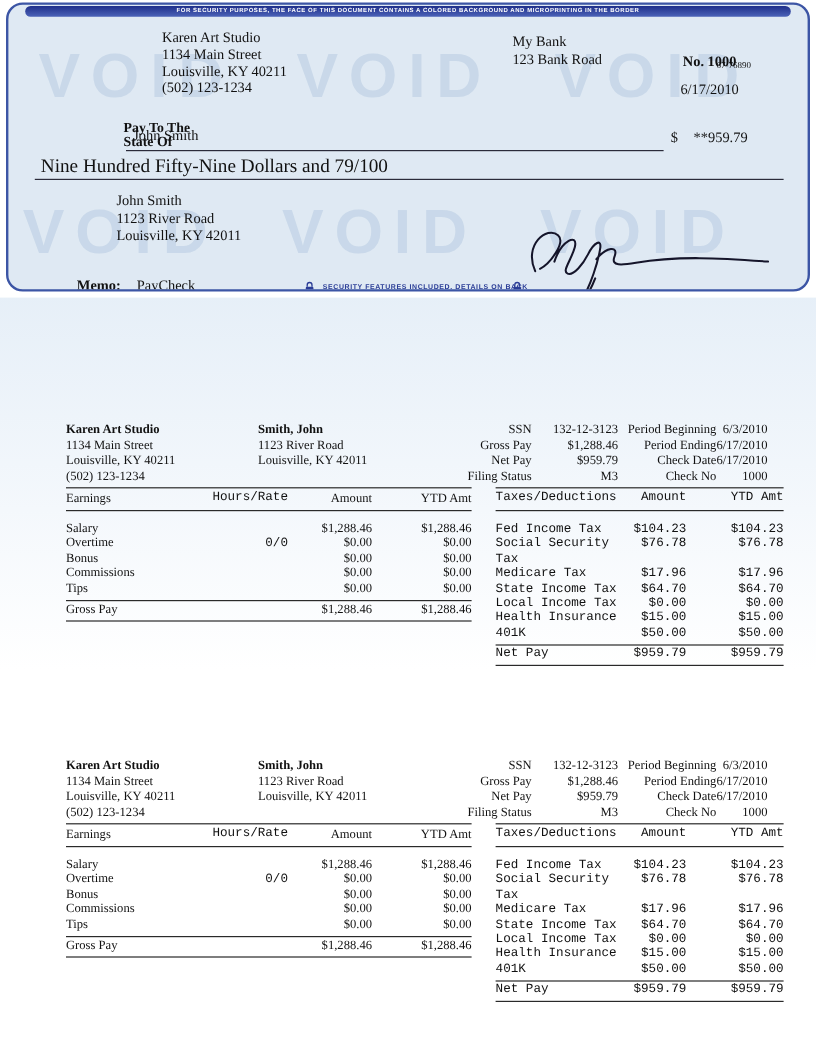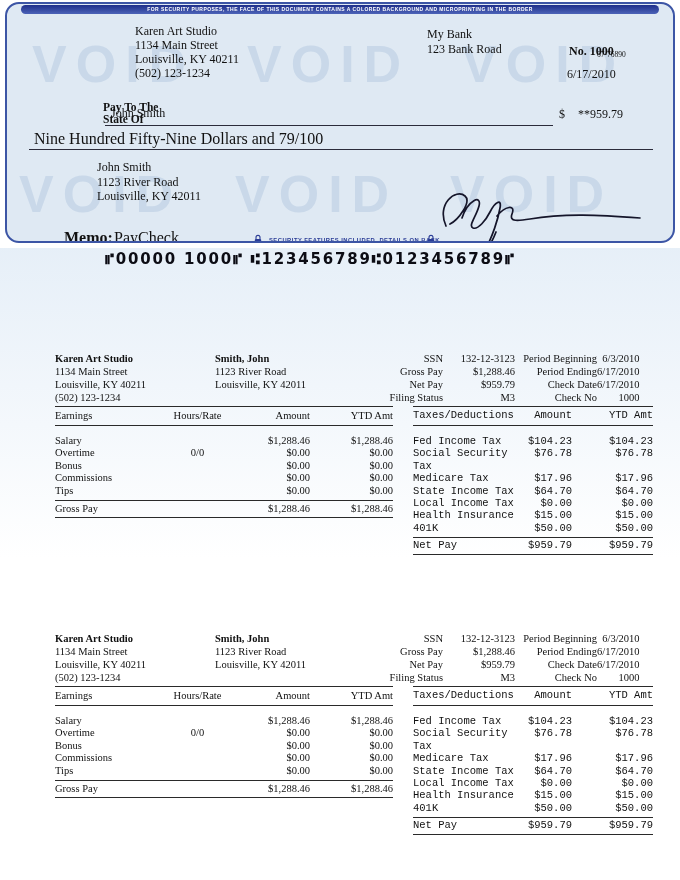--- a/index.html
+++ b/index.html
@@ -31,22 +31,22 @@
   .payto { left:57px; top:98px; font-weight:bold; font-size:11.5px; line-height:11.5px;margin-left:39px; }
   .payee-name { left:104px; top:102px; font-size:12px; }
   .payee-line { position:absolute; left:98px; top:121px; width:448px; border-top:1px solid #2b2b3a; }
   .dollar { left:552px; top:103px; font-size:12px; }
   .amount-num { left:571px; top:103px; font-size:12px; }
   .amount-words { left:27px; top:128px; font-size:16px; }
   .amount-line { position:absolute; left:22px; top:145px; width:624px; border-top:1px solid #2b2b3a; }
   .payee-addr { left:90px; top:156px; font-size:12px; line-height:14.5px; }
   .sig-line { position:absolute; left:443px; top:237px; width:200px; border-top:1px solid #2b2b3a; }
   .signature { position:absolute; left:425px; top:178px; width:230px; height:70px; }
-  .memo-label { left:57px; top:227px; font-weight:bold; font-size:16px; }
-  .memo-value { left:107px; top:227px; font-size:16px; }
+  .memo-label { left:57px; top:227px; font-weight:bold; font-size:12px; }
+  .memo-value { left:107px; top:227px; font-size:12px; }
   .lock { position:absolute; width:10px; height:12px; }
   .lock1 { left:246px; top:230px; } .lock2 { left:419px; top:230px; }
   .sec-note { left:262px; top:233px; font:bold 5.8px "Liberation Sans", sans-serif;
     color:#2a3c96; letter-spacing:.5px; }
 
   
   .micr { position:absolute; left:105px; top:250px; font-family:"DejaVu Sans", sans-serif;
     font-weight:bold; font-size:15px; letter-spacing:1.8px; color:#0c0c14; }
 
   
@@ -59,21 +59,21 @@
     grid-template-columns:64px 72px 82px auto; line-height:13px;text-align:right; }
   .tbl { position:absolute; top:58px; }
   .earnings { left:55px; width:338px; }
   .deductions { left:413px; width:240px;font-family:Liberation Mono, monospace; }
   .grid4 { display:grid; grid-template-columns:100px 85px 70px 83px; }
   .grid3 { display:grid; grid-template-columns:105px 54px 81px; }
   .thead { border-top:1px solid #2a2a2a; border-bottom:1px solid #2a2a2a; padding:2px 0 3px; }
   .tbody { margin-top:9px; }
   .trow > div { line-height:12.4px; }
   .ttotal { margin-top:3px; border-top:1px solid #2a2a2a; border-bottom:1px solid #2a2a2a; padding:1px 0 2px; }
-  .tc { text-align:center; } .tr { text-align:right; }
+  .tc { text-align:right;font-family:Liberation Mono, monospace; } .tr { text-align:right; }
 </style>
 </head>
 <body>
 
 <div class="page">
 
   <div class="scan-tint"></div>
 
   <div class="check">
     <div class="inner">
@@ -136,21 +136,20 @@
         <rect x="1.8" y="5" width="6.4" height="5.6" rx="1" fill="#2a3c96"></rect>
       </svg>
       <div class="blk sec-note">SECURITY FEATURES INCLUDED. DETAILS ON BACK</div>
       <svg class="lock lock2" viewBox="0 0 10 12">
         <path d="M3 5V3.4a2 2 0 0 1 4 0V5" fill="none" stroke="#2a3c96" stroke-width="1.1"></path>
         <rect x="1.8" y="5" width="6.4" height="5.6" rx="1" fill="#2a3c96"></rect>
       </svg>
     </div>
   </div>
 
-  <div class="micr">⑈00000 1000⑈ ⑆123456789⑆0123456789⑈</div>
 
   <div class="stub stub-1">
     <div class="stub-inner">
       <div class="employer">
         <div class="b">Karen Art Studio</div>
         <div>1134 Main Street</div>
         <div>Louisville, KY 40211</div>
         <div>(502) 123-1234</div>
       </div>
       <div class="employee">

